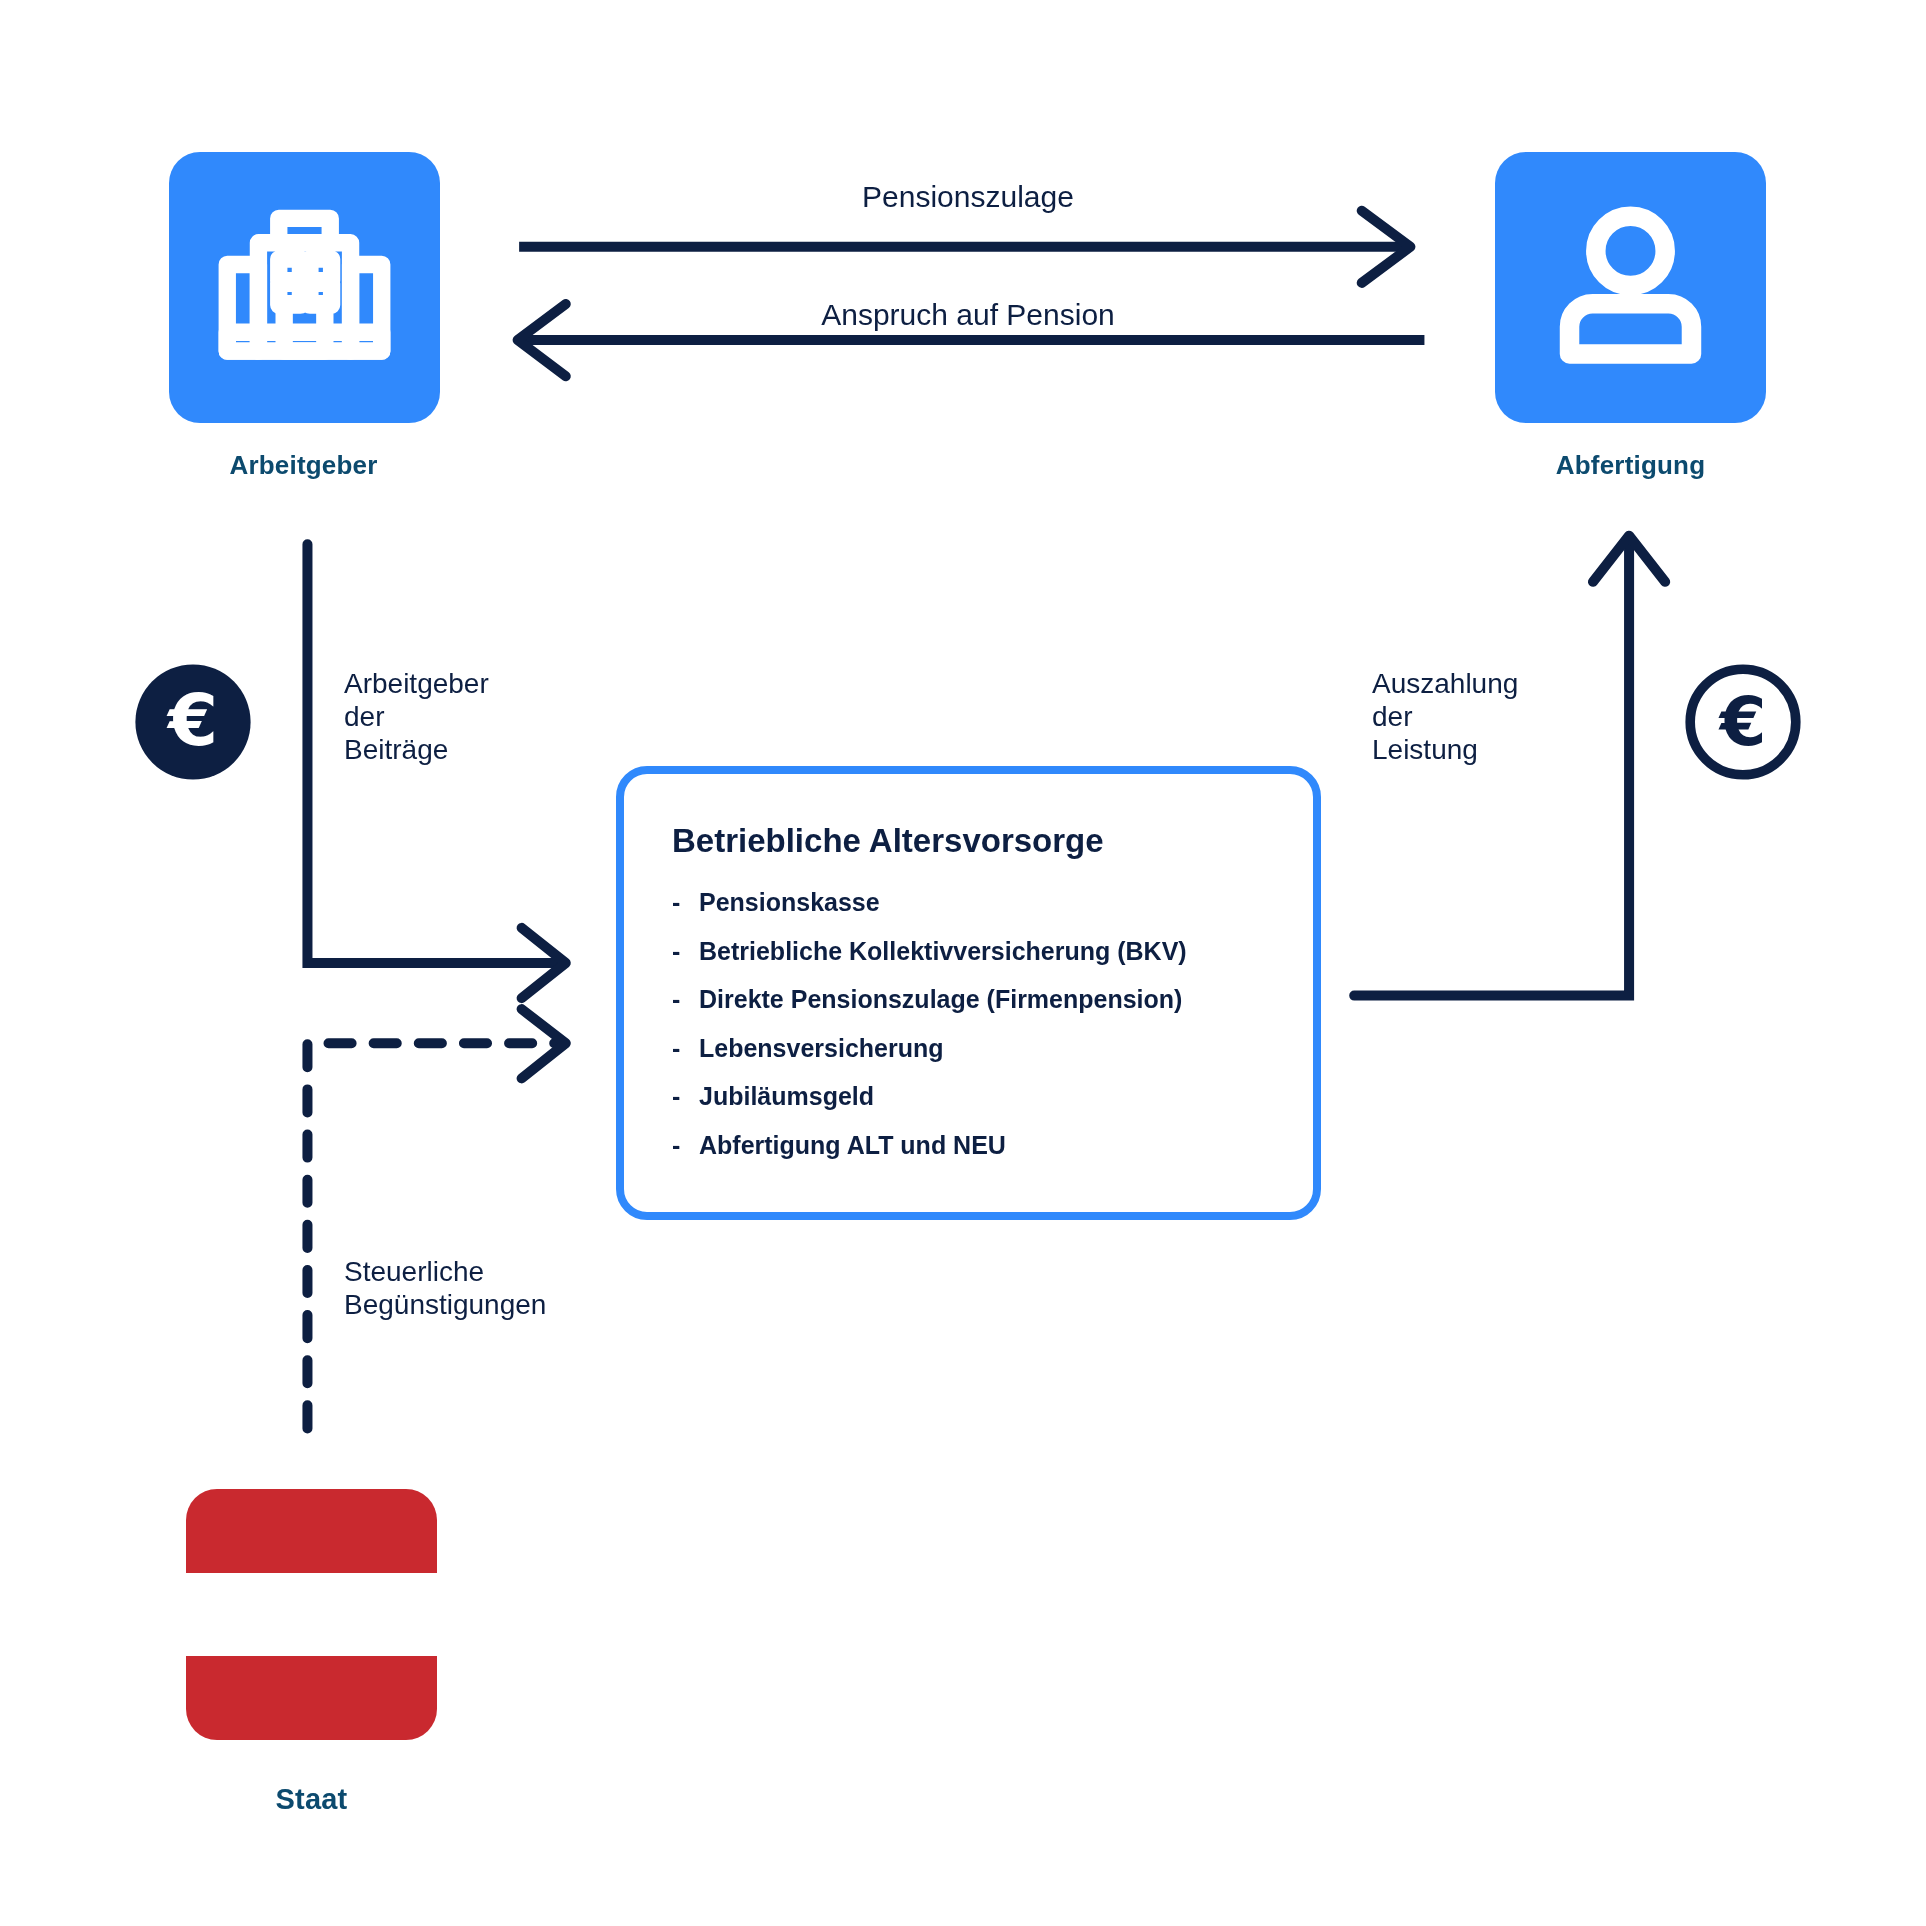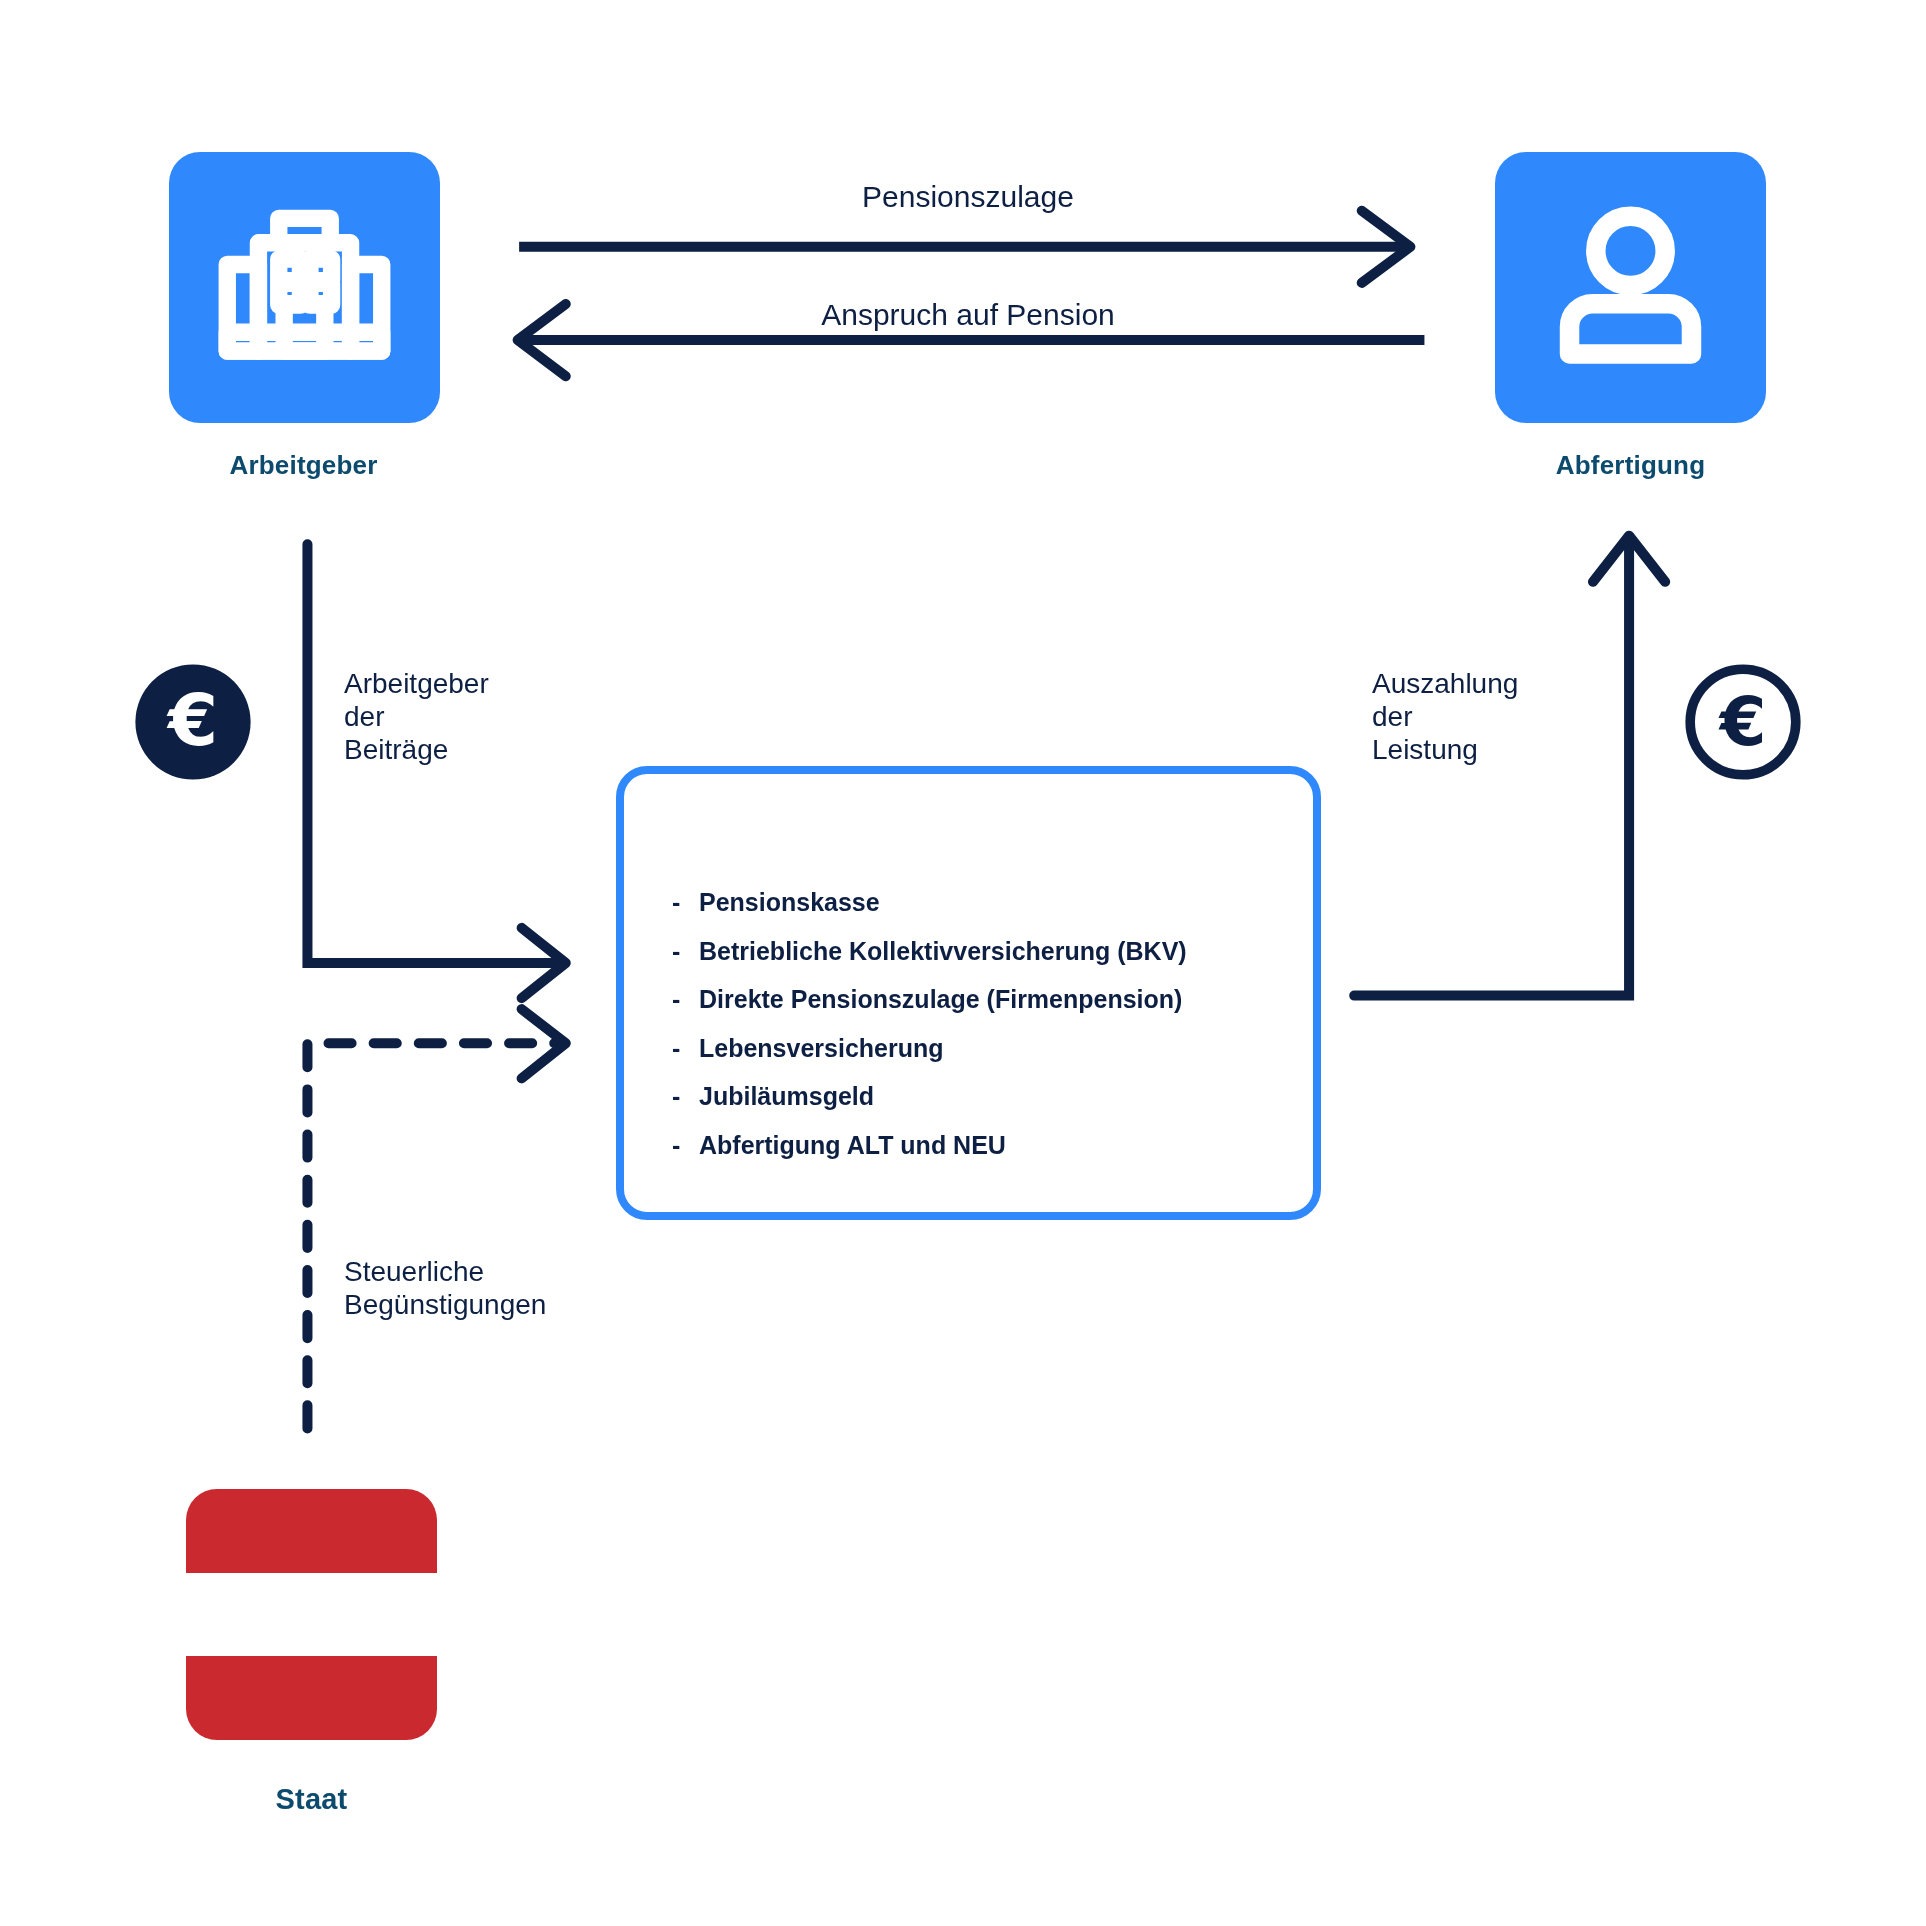--- a/index.html
+++ b/index.html
@@ -218,20 +218,21 @@
 Beiträge</div>
 
   <div class="flow-label v" style="left:1372px; top:668px;">Auszahlung
 der
 Leistung</div>
 
   <div class="flow-label v" style="left:344px; top:1256px;">Steuerliche
 Begünstigungen</div>
 
   <div id="card" style="left:616px; top:766px; width:705px; height:454px;">
+    <div id="card-title">Betriebliche Altersvorsorge</div>
     <ul id="card-list">
         <li>
           <span class="dash">-</span>
           <span>Pensionskasse</span>
         </li>
         <li>
           <span class="dash">-</span>
           <span>Betriebliche Kollektivversicherung (BKV)</span>
         </li>
         <li>

